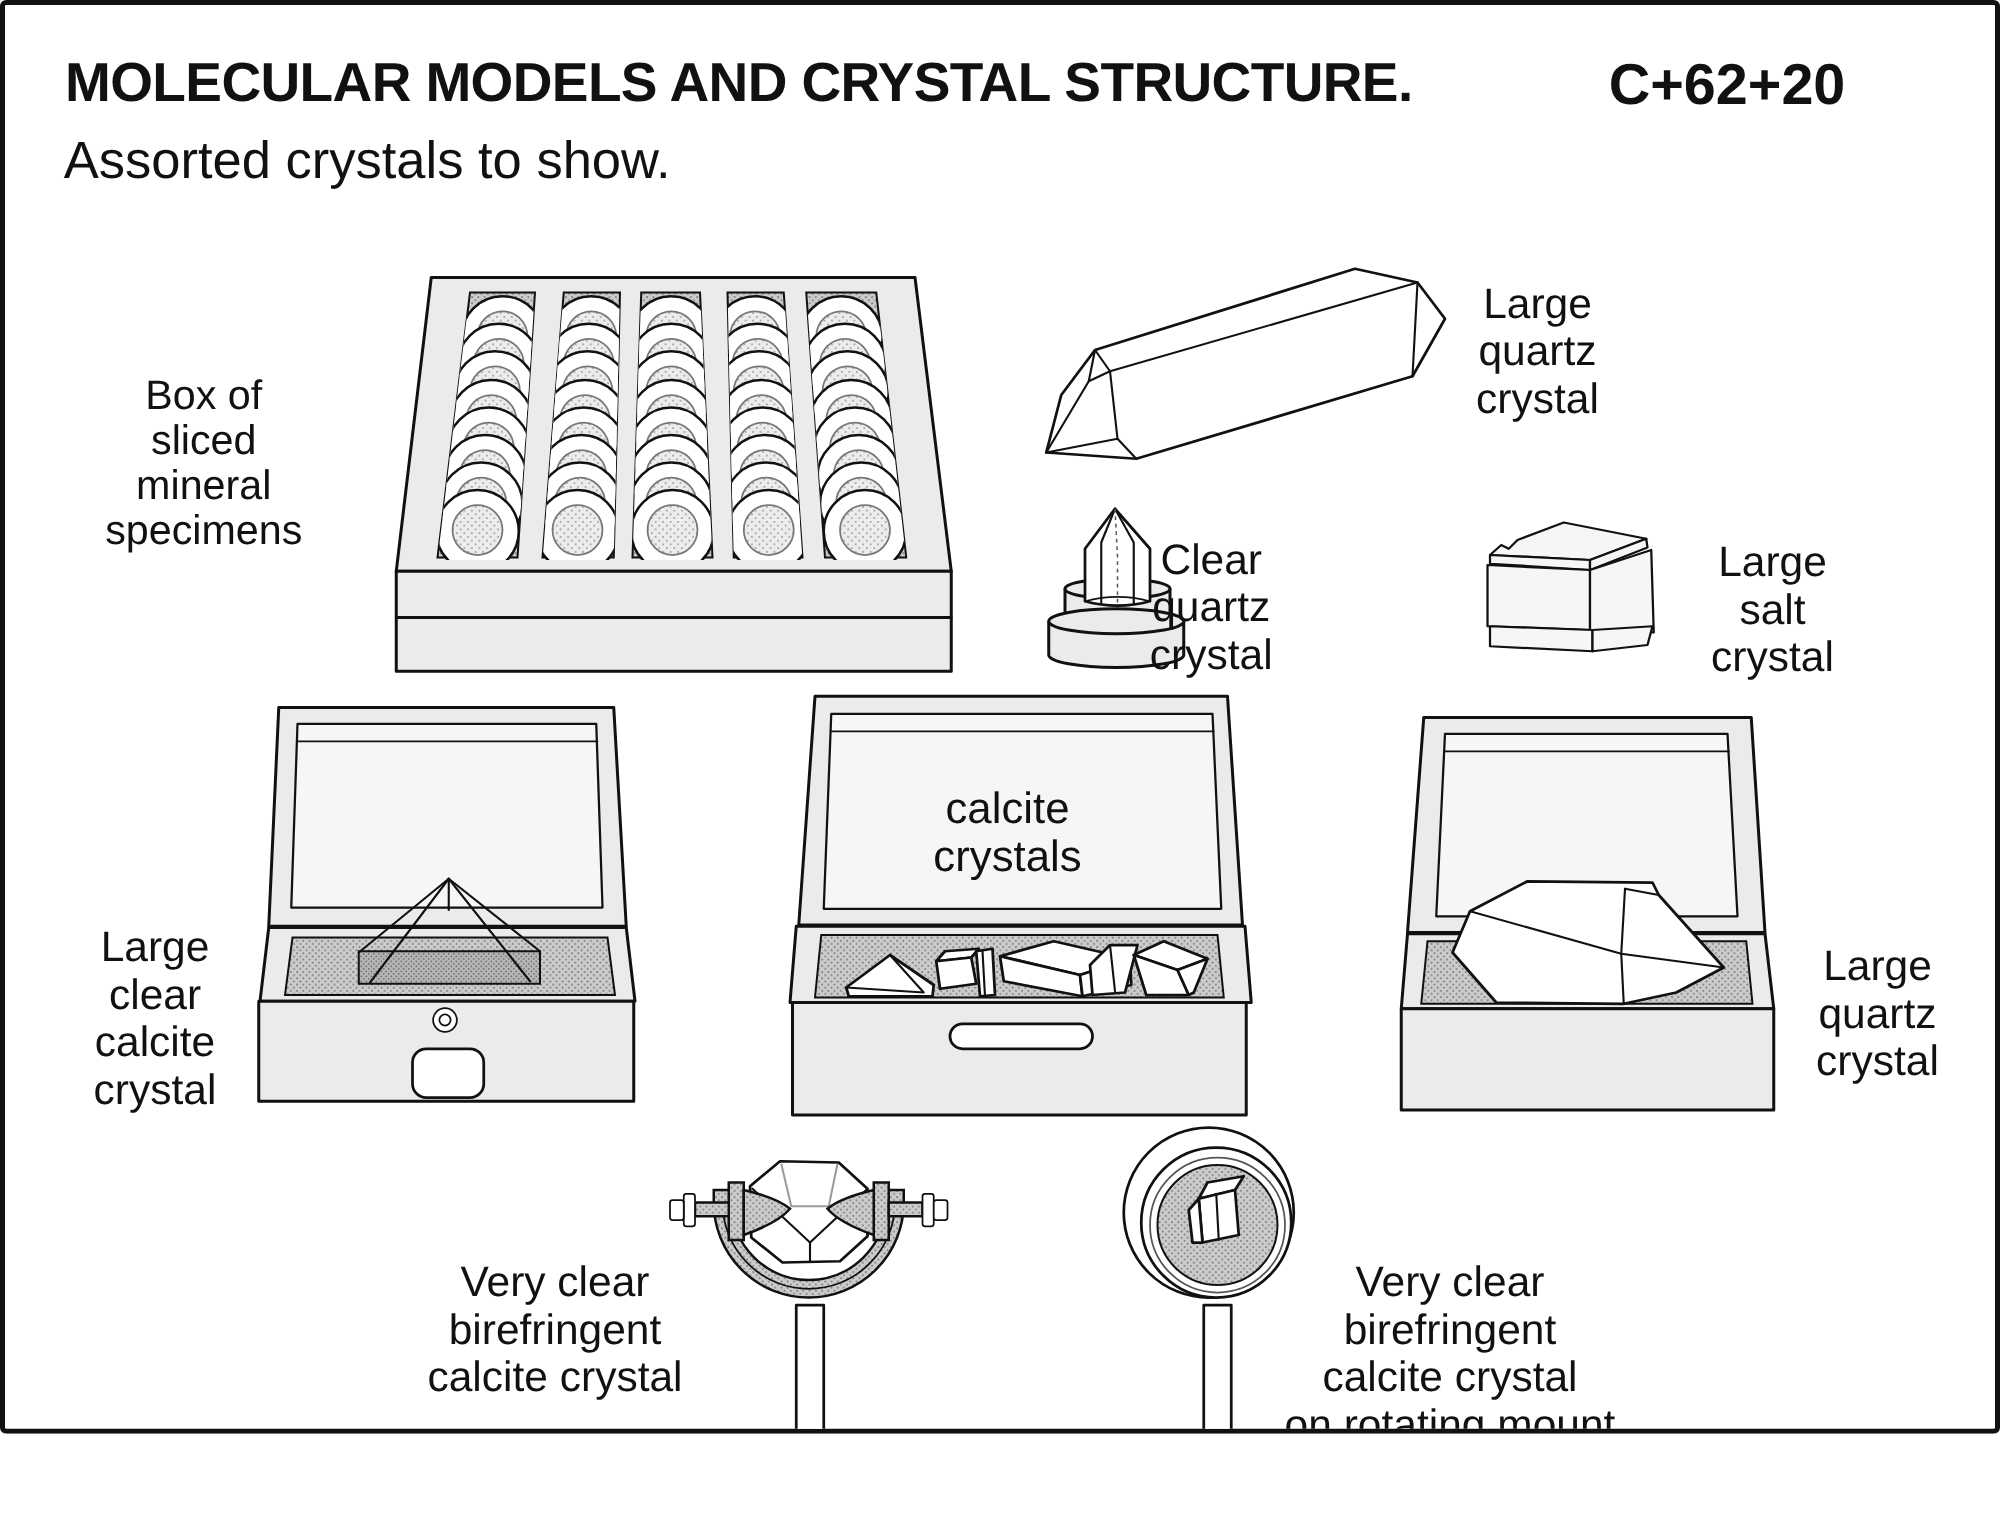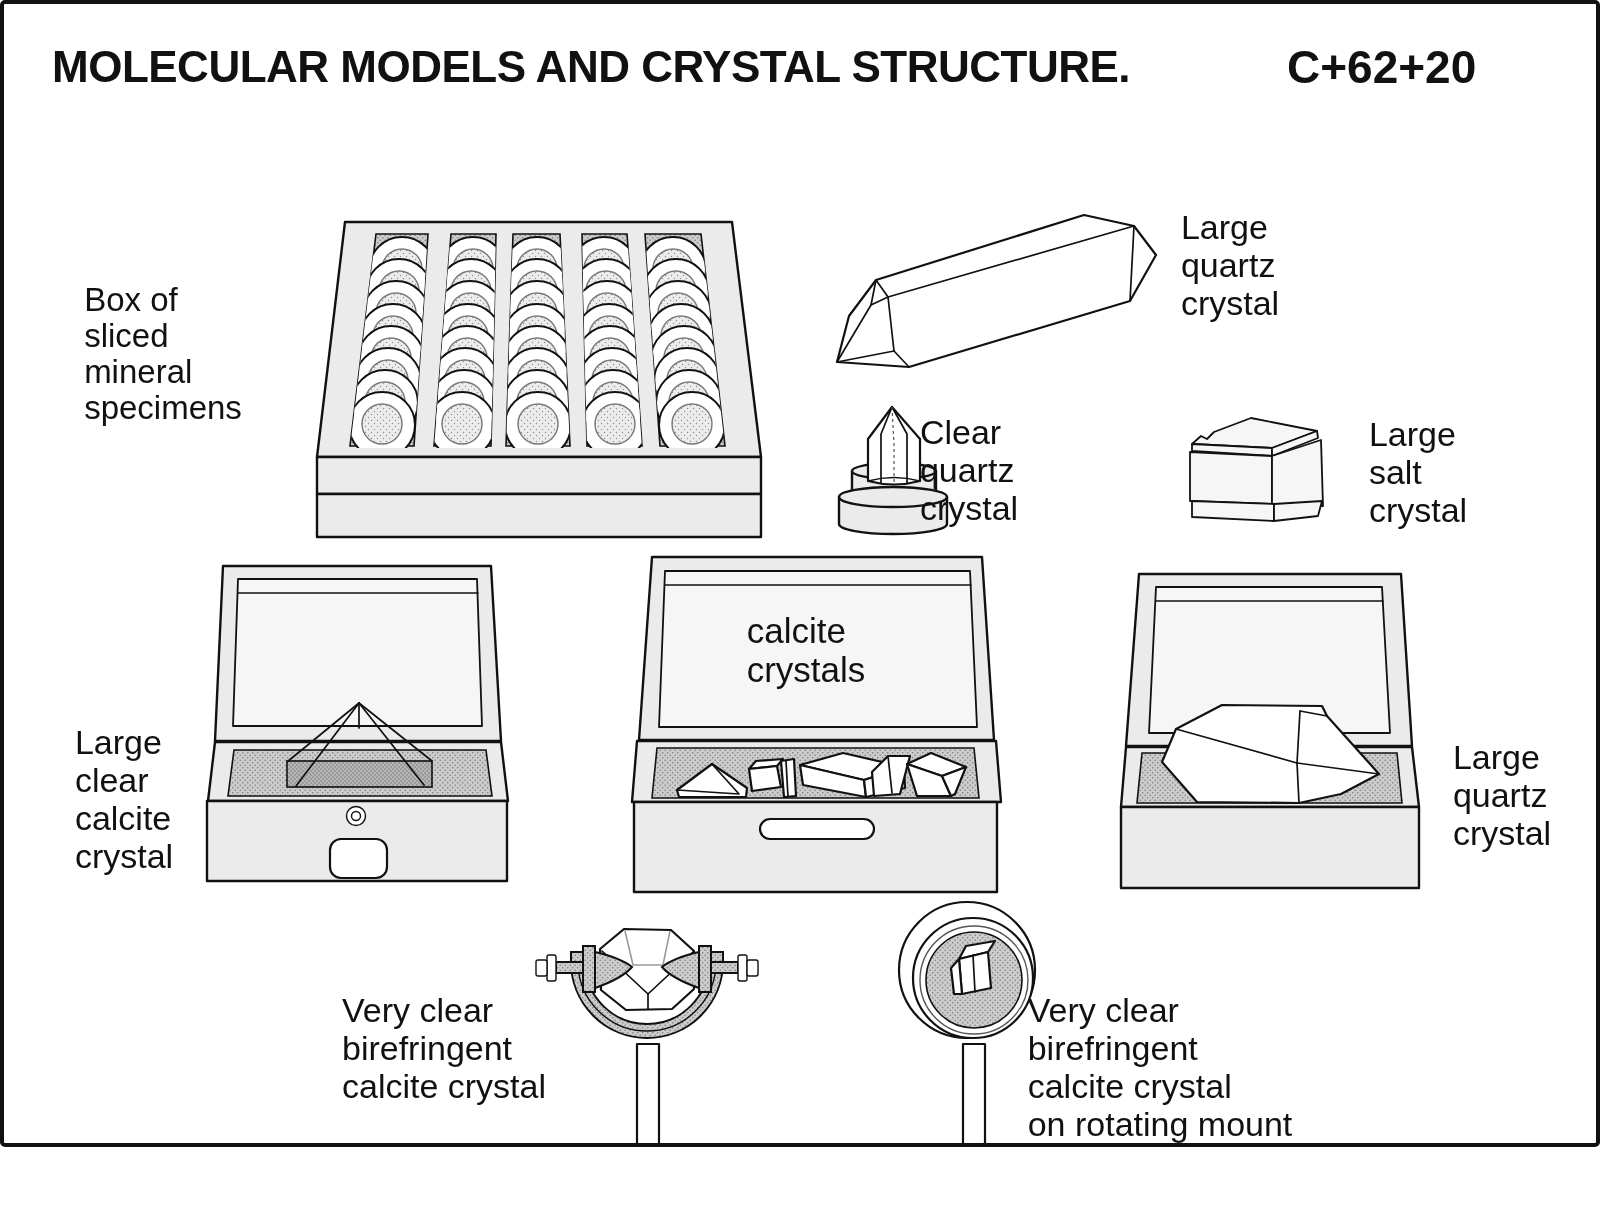--- a/index.html
+++ b/index.html
@@ -4,21 +4,21 @@
 <style>
   html,body{margin:0;padding:0;background:#fff;}
   .page{
     position:relative;width:1600px;height:1147px;background:var(--paper,#fff);
     box-sizing:border-box;border:4px solid var(--ink,#000);border-radius:5px;
     font-family:"Liberation Sans", sans-serif;color:var(--ink,#111);overflow:hidden;
   }
   .title{position:absolute;left:48px;top:38px;font-size:44px;font-weight:bold;letter-spacing:-0.5px;white-space:nowrap;}
   .code{position:absolute;left:1283px;top:36px;font-size:46px;font-weight:bold;white-space:nowrap;}
   .subtitle{position:absolute;left:47px;top:100px;font-size:42px;white-space:nowrap;}
-  .lbl{position:absolute;transform:translateX(-50%);font-size:34px;line-height:38px;white-space:nowrap;}
+  .lbl{position:absolute;transform:translateX(-50%);text-align:center;font-size:34px;line-height:38px;white-space:nowrap;margin-top:16px;}
   .lbl.small{font-size:33px;line-height:36px;}
   .lbl.lid{font-size:35px;line-height:39px;}
   svg{position:absolute;left:0;top:0;}
   
   .oW{fill:#fff;stroke:var(--ink,#111);stroke-width:2.2;stroke-linejoin:round;}
   .oF{fill:var(--box-face,#ebebeb);stroke:var(--ink,#111);stroke-width:2.4;stroke-linejoin:round;}
   .oP{fill:var(--panel,#f6f6f6);stroke:var(--ink,#111);stroke-width:1.8;stroke-linejoin:round;}
   .inl{fill:none;stroke:var(--ink,#111);stroke-width:1.7;stroke-linejoin:round;stroke-linecap:round;}
   .gry{fill:none;stroke:#9a9a9a;stroke-width:1.6;}
   .stip{fill:url(#stip);stroke:var(--ink,#111);stroke-width:1.6;}
@@ -29,20 +29,21 @@
   .dash{fill:none;stroke:#555;stroke-width:1.2;stroke-dasharray:3 3;}
   .thin{stroke-width:1.4;}
 </style>
 </head>
 <body>
 
 <div class="page">
 
   <div class="title">MOLECULAR MODELS AND CRYSTAL STRUCTURE.</div>
   <div class="code">C+62+20</div>
+  <div class="subtitle">Assorted crystals to show.</div>
 
   <svg width="1600" height="1231" viewBox="0 0 1600 1231">
     <defs>
       <pattern id="stip" width="5" height="5" patternUnits="userSpaceOnUse">
         <rect width="5" height="5" fill="#cccccc"></rect>
         <circle cx="1.2" cy="1.2" r="0.8" fill="#7d7d7d"></circle>
         <circle cx="3.7" cy="3.7" r="0.8" fill="#7d7d7d"></circle>
       </pattern>
       <pattern id="stipL" width="6" height="6" patternUnits="userSpaceOnUse">
         <rect width="6" height="6" fill="#ececec"></rect>

